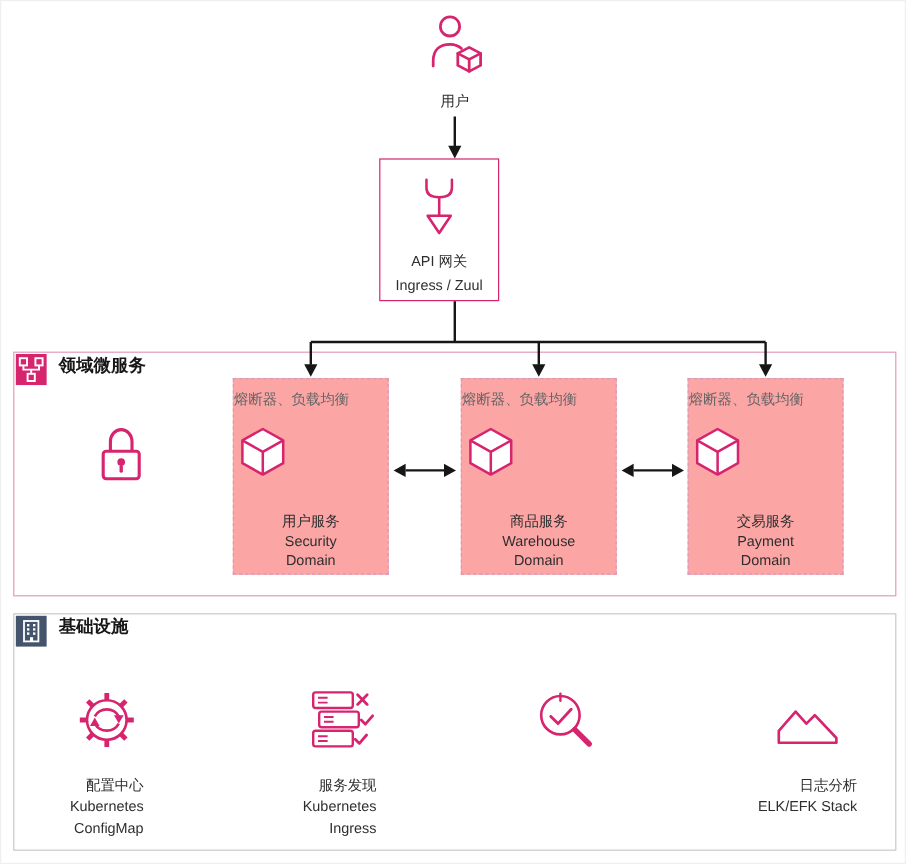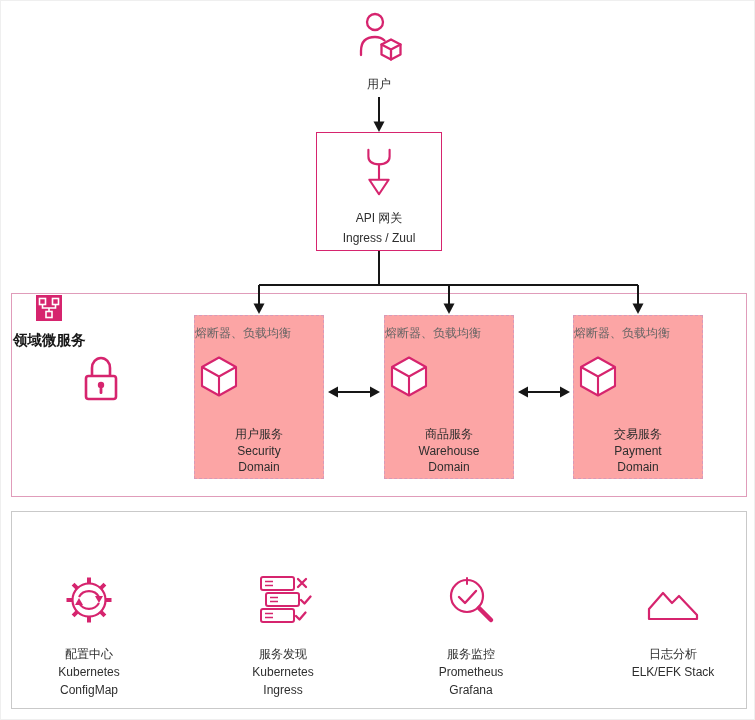--- a/index.html
+++ b/index.html
@@ -13,32 +13,32 @@
   .small-lh{line-height:16px;}
   .gateway-box{
     border:1px solid #d6246e;background:#fff;box-sizing:border-box;
     display:flex;flex-direction:column;align-items:center;padding-top:13px;z-index:2;
   }
   .gateway-box .node-label{margin-top:9px;}
   .gateway-box .sub{margin-top:2px;text-align:right;}
   .section{box-sizing:border-box;background:transparent;z-index:0;}
   .section.domain{border:1px solid #e09cba;}
   .section.infra{border:1px solid #c9c9c9;}
-  .section-header{display:flex;align-items:center;gap:10px;z-index:2;flex-direction:column;}
+  .section-header{display:flex;gap:10px;z-index:2;}
   .section-title{font-size:14.5px;font-weight:bold;color:#161616;white-space:nowrap;}
   .dashed-box{
     border:1px dashed #d79ab8;background:#fca5a5;box-sizing:border-box;
     display:flex;flex-direction:column;z-index:2;
   }
   .badge{font-size:12px;color:#646464;margin-top:9px;white-space:nowrap;}
   .dashed-box .cube-wrap{margin-top:11px;}
   .dashed-box .zh{margin-top:24px;}
   .infra-item{display:flex;flex-direction:column;align-items:center;width:150px;z-index:2;}
   .icon-wrap{height:58px;display:flex;align-items:center;justify-content:center;}
-  .infra-item .labels{margin-top:16px;}
+  .infra-item .labels{margin-top:16px;text-align:right;}
   #connectors{z-index:3;pointer-events:none;}
   svg{display:block;}
 </style>
 </head>
 <body>
 
 <div class="canvas">
 
   <svg id="connectors" class="abs" style="left:0;top:0" width="755" height="720" viewBox="0 0 755 720">
     <g stroke="#161616" stroke-width="2" fill="none">
@@ -63,21 +63,21 @@
   <svg class="abs" style="left:352px;top:8px" width="52" height="58" viewBox="0 0 52 58">
     <g stroke="#d6246e" stroke-width="2.3" fill="none" stroke-linecap="round" stroke-linejoin="round">
       <circle cx="22" cy="13" r="8"></circle>
       <path d="M8 46 V42 C8 32 14 28 22 28 C26 28 29 29 31.5 31.5"></path>
       <polygon points="38,30.5 47.5,35.5 47.5,45.5 38,50.5 28.5,45.5 28.5,35.5" fill="#fff"></polygon>
       <path d="M28.5 35.5 L38 40.5 L47.5 35.5 M38 40.5 V50.5"></path>
     </g>
   </svg>
   <div class="abs node-label" style="left:338px;top:74px;width:80px;">用户</div>
 
-  <div class="abs gateway-box" style="left:315px;top:131px;width:126px;height:119px;">
+  <div class="abs gateway-box" style="left:315px;top:131px;width:100px;height:119px;">
     <svg width="48" height="54" viewBox="0 0 48 56">
       <g stroke="#d6246e" stroke-width="2.2" fill="none" stroke-linecap="round" stroke-linejoin="round">
         <path d="M13 4 V11 C13 16.5 17 19 24 19 C31 19 35 16.5 35 11 V4"></path>
         <path d="M24 19 V35"></path>
         <polygon points="14,35 34,35 24,50" fill="#fff"></polygon>
       </g>
     </svg>
     <div class="node-label">API 网关</div>
     <div class="node-label sub">Ingress / Zuul</div>
   </div>
@@ -140,20 +140,36 @@
         <path d="M7 14 L24 23.5 L41 14 M24 23.5 V42.5"></path>
       </g>
     </svg>
     <div class="node-label zh">交易服务</div>
     <div class="node-label small-lh">Payment</div>
     <div class="node-label small-lh">Domain</div>
   </div>
 
   <div class="abs section infra" style="left:10px;top:510px;width:736px;height:198px;"></div>
 
+  <div class="abs section-header" style="left:12px;top:512px;">
+    <svg width="26" height="26" viewBox="0 0 26 26">
+      <rect x="0" y="0" width="26" height="26" fill="#44546c"></rect>
+      <rect x="7" y="4.5" width="12" height="17" stroke="#ffffff" stroke-width="1.5" fill="none"></rect>
+      <g fill="#ffffff">
+        <rect x="9.5" y="7" width="2" height="2"></rect>
+          <rect x="14.5" y="7" width="2" height="2"></rect>
+        <rect x="9.5" y="10.5" width="2" height="2"></rect>
+          <rect x="14.5" y="10.5" width="2" height="2"></rect>
+        <rect x="9.5" y="14" width="2" height="2"></rect>
+          <rect x="14.5" y="14" width="2" height="2"></rect>
+        <rect x="12" y="18" width="2.6" height="3.5"></rect>
+      </g>
+    </svg>
+    <span class="section-title">基础设施</span>
+  </div>
 
   <div class="abs infra-item" style="left:13px;top:570px;">
     <div class="icon-wrap">
       <svg width="58" height="58" viewBox="0 0 58 58">
         <g stroke="#d6246e" fill="none">
           <circle cx="29" cy="29" r="16.5" stroke-width="2.2"></circle>
           <g stroke-width="4">
             <path d="M45.5 29 H51.5 M12.5 29 H6.5 M29 12.5 V6.5 M29 45.5 V51.5"></path>
             <path d="M40.7 40.7 L44.9 44.9 M17.3 40.7 L13.1 44.9 M40.7 17.3 L44.9 13.1 M17.3 17.3 L13.1 13.1"></path>
           </g>
@@ -202,25 +218,20 @@
     <div class="icon-wrap">
       <svg width="58" height="58" viewBox="0 0 58 58">
         <g stroke="#d6246e" fill="none" stroke-linecap="round" stroke-linejoin="round">
           <circle cx="25" cy="25" r="16" stroke-width="2.2"></circle>
           <path d="M25 7 V13" stroke-width="2"></path>
           <path d="M17 26 l6 6 l11 -12" stroke-width="2.4"></path>
           <path d="M37 37 L49 49" stroke-width="4.5"></path>
         </g>
       </svg>
     </div>
-    <div class="labels node-label">
-      <div>服务监控</div>
-      <div>Prometheus</div>
-      <div>Grafana</div>
-    </div>
   </div>
 
   <div class="abs infra-item" style="left:597px;top:570px;">
     <div class="icon-wrap">
       <svg width="58" height="44" viewBox="0 0 58 44">
         <path d="M5 41 V31 L19 15 L28 25 L35 18 L53 37 V41 Z" stroke="#d6246e" stroke-width="2.2" fill="none" stroke-linejoin="round"></path>
       </svg>
     </div>
     <div class="labels node-label">
       <div>日志分析</div>

